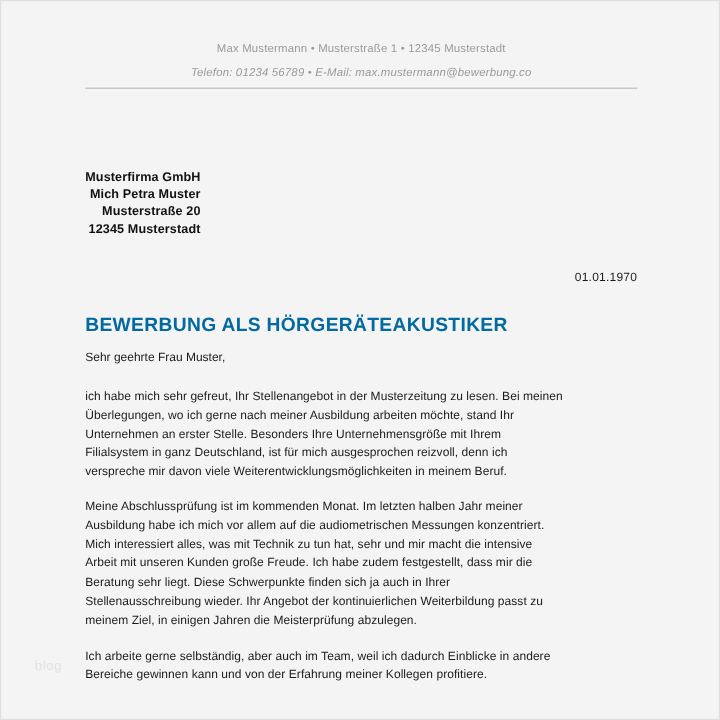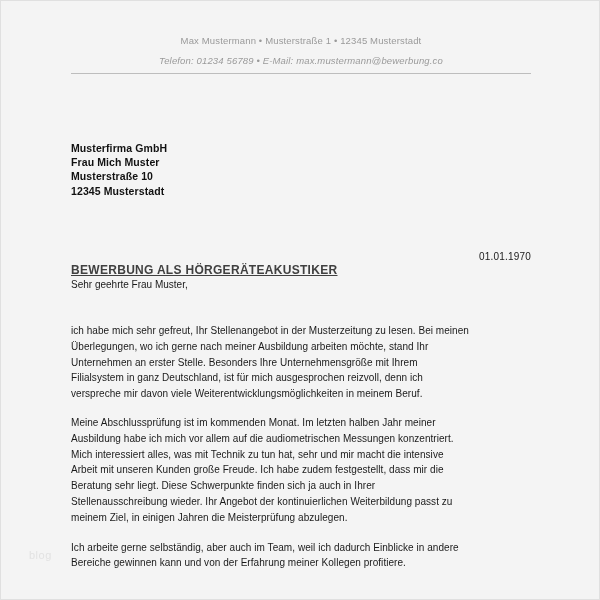--- a/index.html
+++ b/index.html
@@ -66,44 +66,42 @@
   .recipient {
     position: absolute;
     left: 70px;
     top: 140px;
     font-size: 10.5px;
     font-weight: bold;
     color: #111111;
     line-height: 14.2px;
     letter-spacing: 0.1px;
   }
-  .recipient div { white-space: pre; }
+  .recipient div { white-space: pre; text-align: right; }
   .date {
     position: absolute;
     right: 70px;
     top: 225px;
     font-size: 10px;
     color: #1a1a1a;
     letter-spacing: 0.2px;
-    margin-top: 25px;
   }
   .subject {
     position: absolute;
     left: 70px;
     top: 262px;
-    font-size: 12px;
+    font-size: 16px;
     font-weight: bold;
-    color: #404040;
+    color: #0369a1;
     letter-spacing: 0.3px;
-    text-decoration: underline;
   }
   .salutation {
     position: absolute;
     left: 70px;
-    top: 278px;
+    top: 292px;
     font-size: 10px;
     color: #1a1a1a;
   }
   .body-block {
     position: absolute;
     left: 70px;
     top: 322px;
     width: 400px;
     font-size: 10px;
     color: #1a1a1a;
@@ -126,22 +124,22 @@
 
   <div class="letter">
 
     <div class="sender sender-line1">Max Mustermann • Musterstraße 1 • 12345 Musterstadt</div>
     <div class="sender sender-line2">Telefon: 01234 56789 • E-Mail: max.mustermann@bewerbung.co</div>
 
     <div class="rule"></div>
 
     <div class="recipient">
       <div>Musterfirma GmbH</div>
-      <div>Frau Mich Muster</div>
-      <div>Musterstraße 10</div>
+      <div>Mich Petra Muster</div>
+      <div>Musterstraße 20</div>
       <div>12345 Musterstadt</div>
     </div>
 
     <div class="date">01.01.1970</div>
 
     <div class="subject">BEWERBUNG ALS HÖRGERÄTEAKUSTIKER</div>
 
     <div class="salutation">Sehr geehrte Frau Muster,</div>
 
     <div class="body-block">

